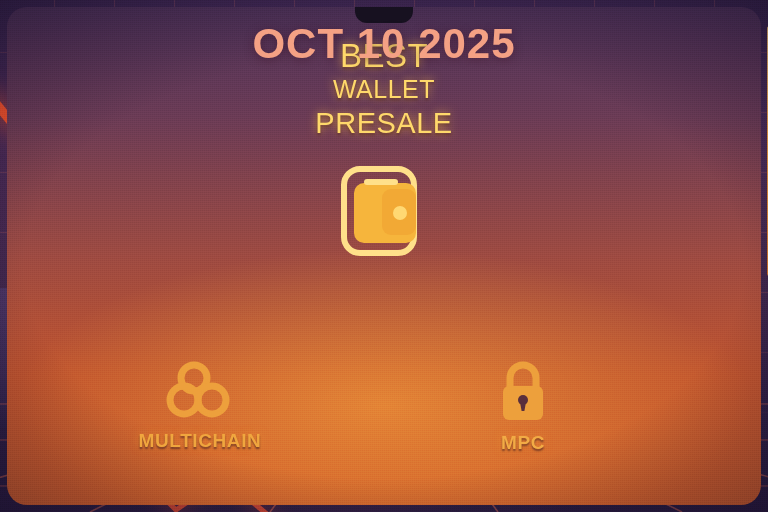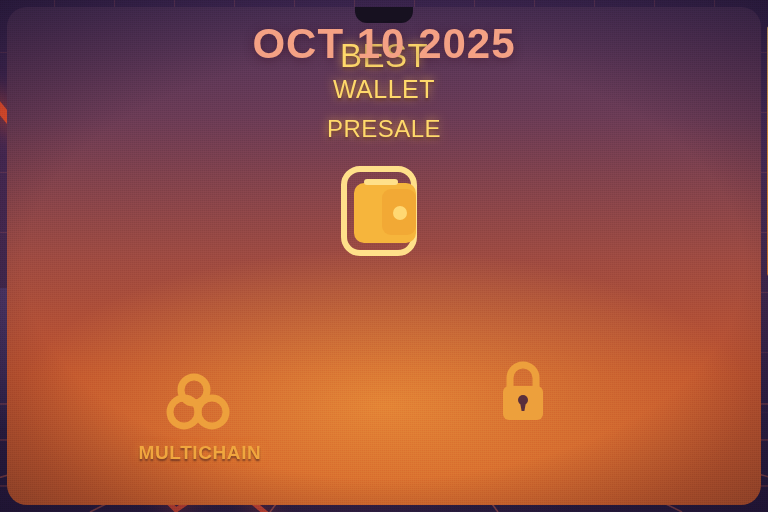--- a/index.html
+++ b/index.html
@@ -87,21 +87,21 @@
     background:#171120;border-radius:0 0 12px 12px;z-index:3;
   }
   .ptxt{
     position:absolute;left:0;right:0;text-align:center;z-index:2;
     color:#ffd96b;font-weight:400;letter-spacing:.5px;
     text-shadow:0 0 10px rgba(255,190,70,.75),0 2px 3px rgba(60,18,10,.5);
     line-height:1;
   }
   .ptxt.l1{top:32px;font-size:33px;}
   .ptxt.l2{top:70px;font-size:25px;}
-  .ptxt.l3{top:110px;font-size:24px;}
+  .ptxt.l3{top:102px;font-size:29px;}
   .wallet{position:absolute;left:50%;transform:translateX(-50%);top:152px;z-index:2;}
 
   
   .feat{position:absolute;text-align:center;z-index:6;}
   .feat .lbl{
     color:#f0a63e;font-size:19px;font-weight:700;letter-spacing:.6px;
     text-shadow:0 0 9px rgba(240,150,50,.55),0 2px 2px rgba(40,14,30,.6);
     margin-top:4px;
   }
   .feat.mpc .lbl{color:#f2ab45;}
@@ -279,38 +279,39 @@
       </g>
       <g stroke-width="5.2">
         <ellipse cx="628" cy="196" rx="15" ry="8" transform="rotate(25 628 196)"></ellipse>
         <ellipse cx="658" cy="209" rx="15" ry="8" transform="rotate(24 658 209)"></ellipse>
         <ellipse cx="688" cy="221" rx="15" ry="8" transform="rotate(22 688 221)"></ellipse>
         <ellipse cx="718" cy="232" rx="15" ry="8" transform="rotate(20 718 232)"></ellipse>
       </g>
     </g>
   </svg>
 
-  <div class="feat multichain" style="left:120px;top:372px;width:160px;">
+  <div class="feat multichain" style="left:120px;top:360px;width:160px;">
     <svg width="72" height="62" viewBox="0 0 72 62">
       <g fill="none" stroke="#eda03c" stroke-width="7">
         <circle cx="30" cy="18" r="13"></circle>
         <circle cx="20" cy="40" r="14"></circle>
         <circle cx="48" cy="40" r="14"></circle>
       </g>
     </svg>
     <div class="lbl">MULTICHAIN</div>
   </div>
 
   <div class="feat mpc" style="left:448px;top:358px;width:150px;">
     <svg width="62" height="66" viewBox="0 0 62 66">
       <path d="M18 30 V20 a13 13 0 0 1 26 0 V30" fill="none" stroke="#eda03c" stroke-width="7"></path>
       <rect x="11" y="28" width="40" height="34" rx="6" fill="#eda03c"></rect>
       <circle cx="31" cy="42" r="5" fill="#5a2f3c"></circle>
       <path d="M28 44 h6 l-1.6 9 h-2.8 Z" fill="#5a2f3c"></path>
     </svg>
+    <div class="lbl">MPC</div>
   </div>
 
   <div class="phone">
     <div class="phone-edge"></div>
 
     <div class="screen">
       <div class="screen-glow"></div>
       <div class="notch"></div>
       <div class="ptxt l1">BEST</div>
       <div class="ptxt l2">WALLET</div>

